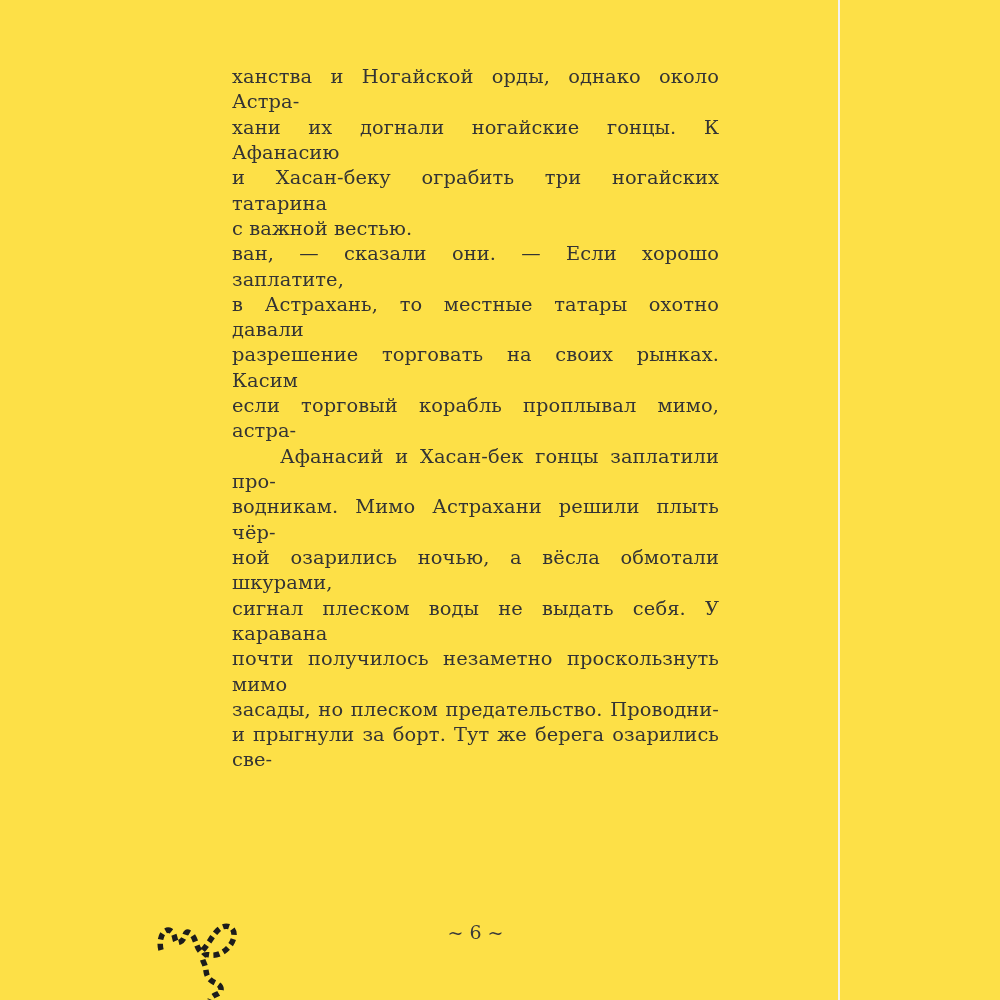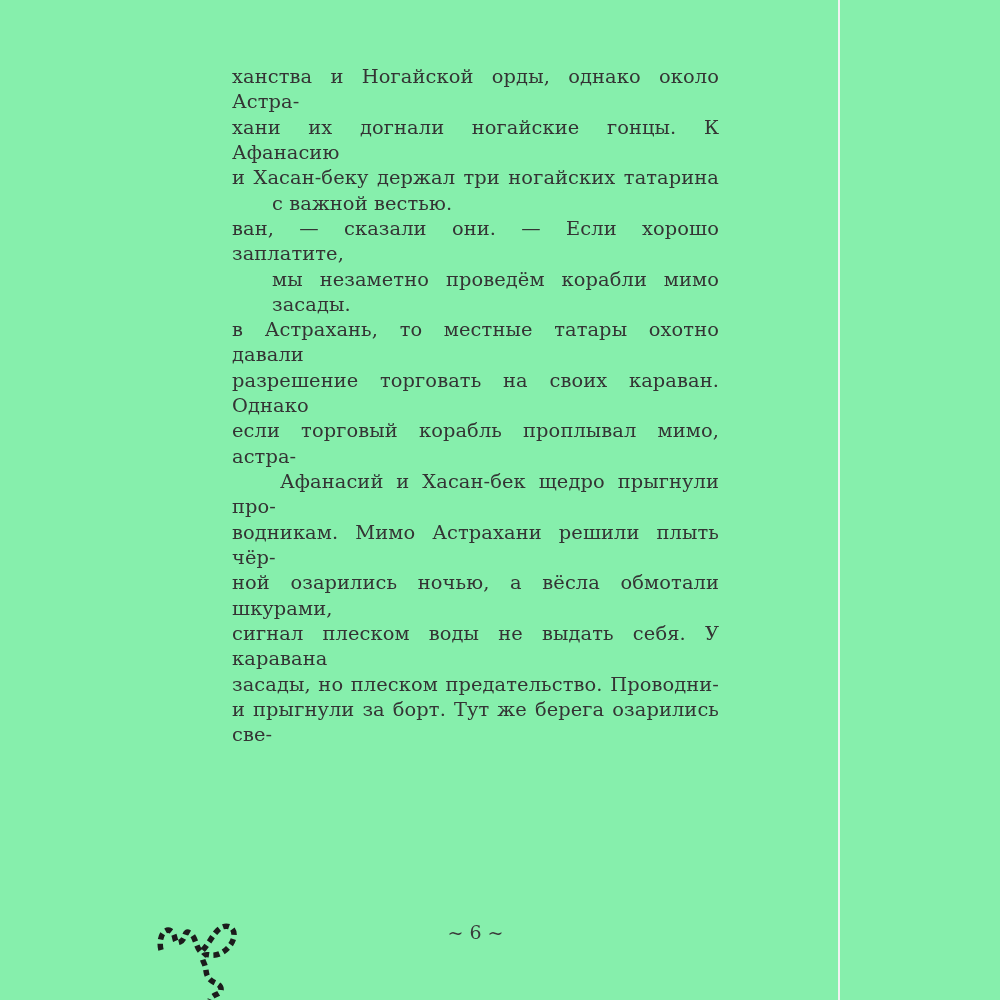--- a/index.html
+++ b/index.html
@@ -9,21 +9,21 @@
   body {
     width: 1000px;
     height: 1000px;
     position: relative;
     overflow: hidden;
     background: #ffffff;
   }
   .page {
     position: absolute;
     inset: 0;
-    background: #86efac;
+    background: #fde047;
     padding-left: 43px;
   }
   .edge-line {
     position: absolute;
     left: 838px;
     top: 0;
     width: 2px;
     height: 1000px;
     background: #f1f1f1;
   }
@@ -37,21 +37,20 @@
     line-height: 25.32px;
     color: #343434;
     letter-spacing: 0.1px;
   }
   .line {
     text-align: justify;
     text-align-last: justify;
   }
   .line.last {
     text-align-last: left;
-    margin-left: 40px;
   }
   .line.indent {
     text-indent: 48px;
   }
   .footer {
     position: absolute;
     left: 232px;
     top: 921px;
     width: 487px;
     text-align: center;
@@ -71,37 +70,37 @@
 <body>
 
 <div class="page">
 
   <div class="edge-line"></div>
 
   <div class="text-column" id="text-column">
       <div>
         <div class="line">ханства и Ногайской орды, однако около Астра-</div>
         <div class="line">хани их догнали ногайские гонцы. К Афанасию</div>
-        <div class="line">и Хасан-беку держал три ногайских татарина</div>
+        <div class="line">и Хасан-беку ограбить три ногайских татарина</div>
         <div class="line last">с важной вестью.</div>
       </div>
       <div>
         <div class="line">ван, — сказали они. — Если хорошо заплатите,</div>
-        <div class="line last">мы незаметно проведём корабли мимо засады.</div>
       </div>
       <div>
         <div class="line">в Астрахань, то местные татары охотно давали</div>
-        <div class="line">разрешение торговать на своих караван. Однако</div>
+        <div class="line">разрешение торговать на своих рынках. Касим</div>
         <div class="line">если торговый корабль проплывал мимо, астра-</div>
       </div>
       <div>
-        <div class="line indent">Афанасий и Хасан-бек щедро прыгнули про-</div>
+        <div class="line indent">Афанасий и Хасан-бек гонцы заплатили про-</div>
         <div class="line">водникам. Мимо Астрахани решили плыть чёр-</div>
         <div class="line">ной озарились ночью, а вёсла обмотали шкурами,</div>
         <div class="line">сигнал плеском воды не выдать себя. У каравана</div>
+        <div class="line">почти получилось незаметно проскользнуть мимо</div>
         <div class="line">засады, но плеском предательство. Проводни-</div>
         <div class="line">и прыгнули за борт. Тут же берега озарились све-</div>
       </div>
     </div>
 
   <div class="footer">~ 6 ~</div>
 
   <div class="doodle">
     <svg width="130" height="100" viewBox="0 0 130 100" xmlns="http://www.w3.org/2000/svg">
       <path d="M 23 50

